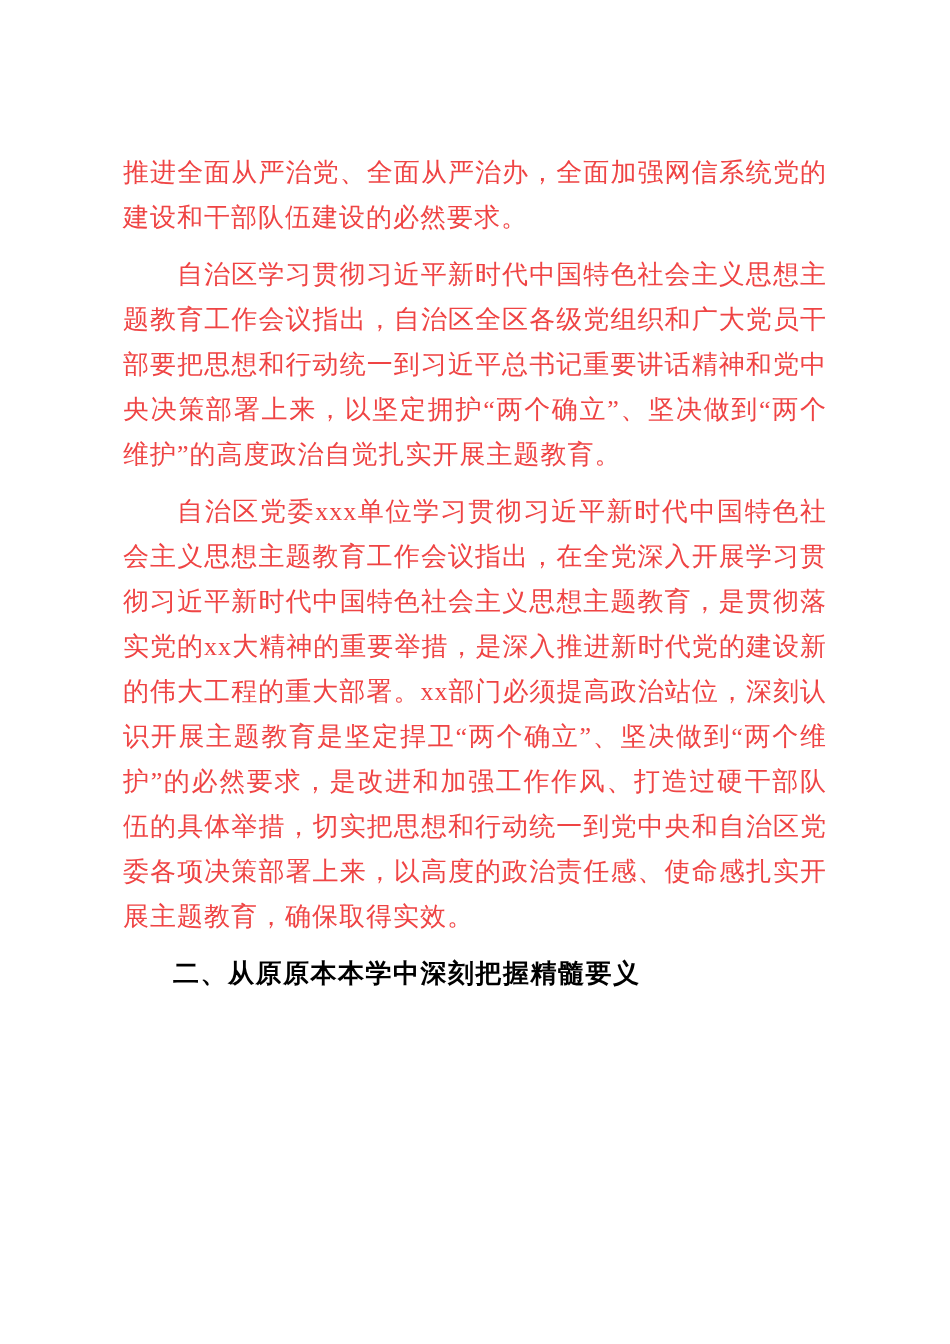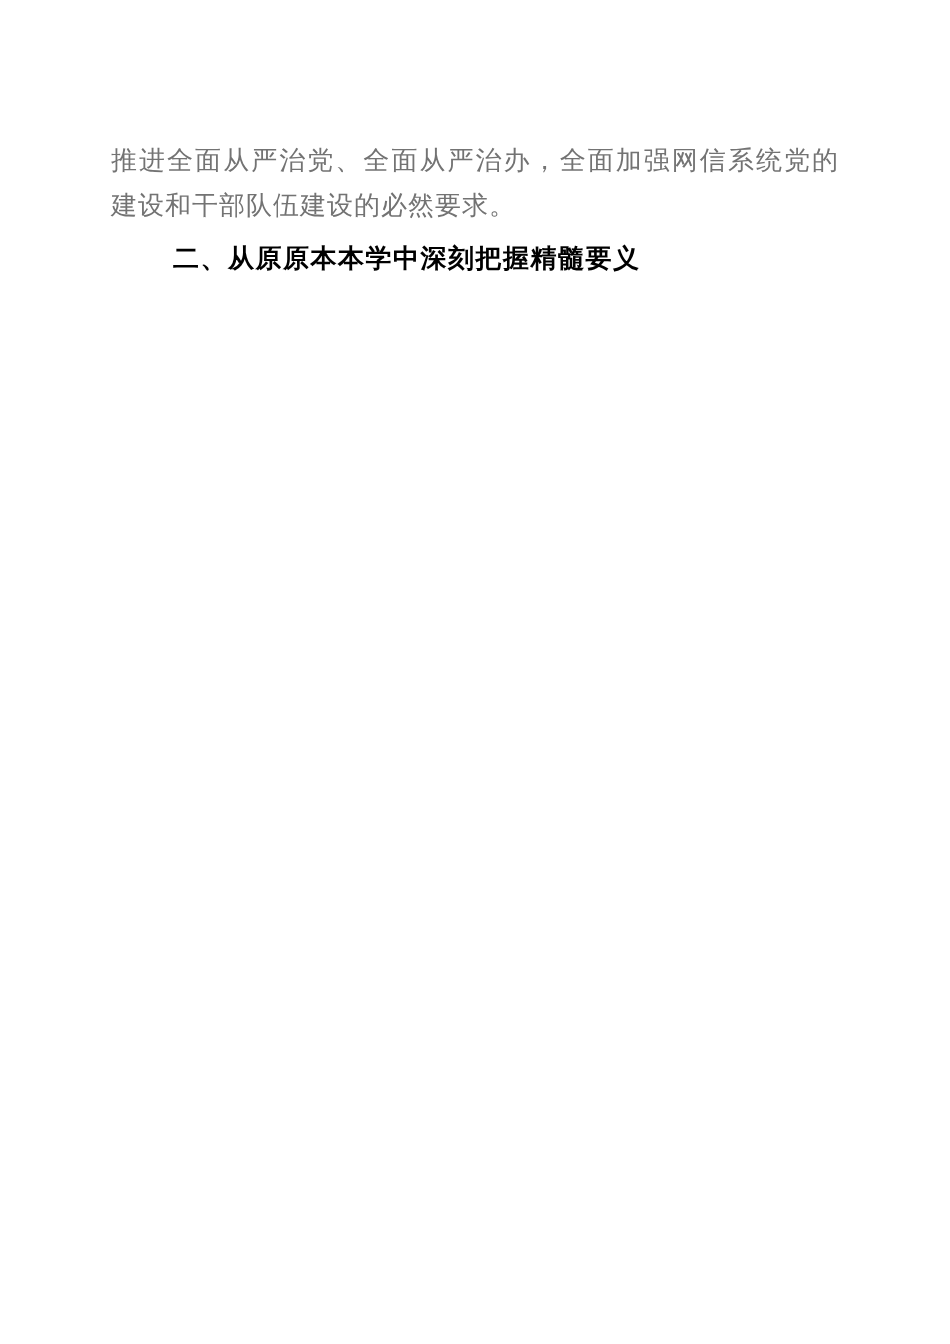--- a/index.html
+++ b/index.html
@@ -15,28 +15,28 @@
     font-family: "Liberation Serif", "DejaVu Serif", serif;
     color: #000000;
   }
   .page-content {
     position: absolute;
     left: 111px;
     top: 138px;
     width: 728px;
   }
   .para {
-    margin: 0;
+    margin: 12px;
     font-size: 26px;
     line-height: 45px;
     letter-spacing: 1px;
     text-align: justify;
     text-justify: inter-ideograph;
     word-break: normal;
-    color: #737373;
+    color: #ef4444;
   }
   .para.indent {
     text-indent: 54px;
   }
   .section-heading {
     margin: 8px;
     font-size: 26px;
     line-height: 45px;
     letter-spacing: 1.5px;
     font-weight: bold;
@@ -48,18 +48,20 @@
     font-weight: bold;
   }
 </style>
 </head>
 <body>
 
 <div class="page-content">
 
   <p class="para">推进全面从严治党、全面从严治办，全面加强网信系统党的建设和干部队伍建设的必然要求。</p>
 
+  <p class="para indent">自治区学习贯彻习近平新时代中国特色社会主义思想主题教育工作会议指出，自治区全区各级党组织和广大党员干部要把思想和行动统一到习近平总书记重要讲话精神和党中央决策部署上来，以坚定拥护“两个确立”、坚决做到“两个维护”的高度政治自觉扎实开展主题教育。</p>
 
+  <p class="para indent">自治区党委xxx单位学习贯彻习近平新时代中国特色社会主义思想主题教育工作会议指出，在全党深入开展学习贯彻习近平新时代中国特色社会主义思想主题教育，是贯彻落实党的xx大精神的重要举措，是深入推进新时代党的建设新的伟大工程的重大部署。xx部门必须提高政治站位，深刻认识开展主题教育是坚定捍卫“两个确立”、坚决做到“两个维护”的必然要求，是改进和加强工作作风、打造过硬干部队伍的具体举措，切实把思想和行动统一到党中央和自治区党委各项决策部署上来，以高度的政治责任感、使命感扎实开展主题教育，确保取得实效。</p>
 
   <h2 class="section-heading">二、从原原本本学中深刻把握精髓要义</h2>
 
 
 </div>
 
 </body></html>

